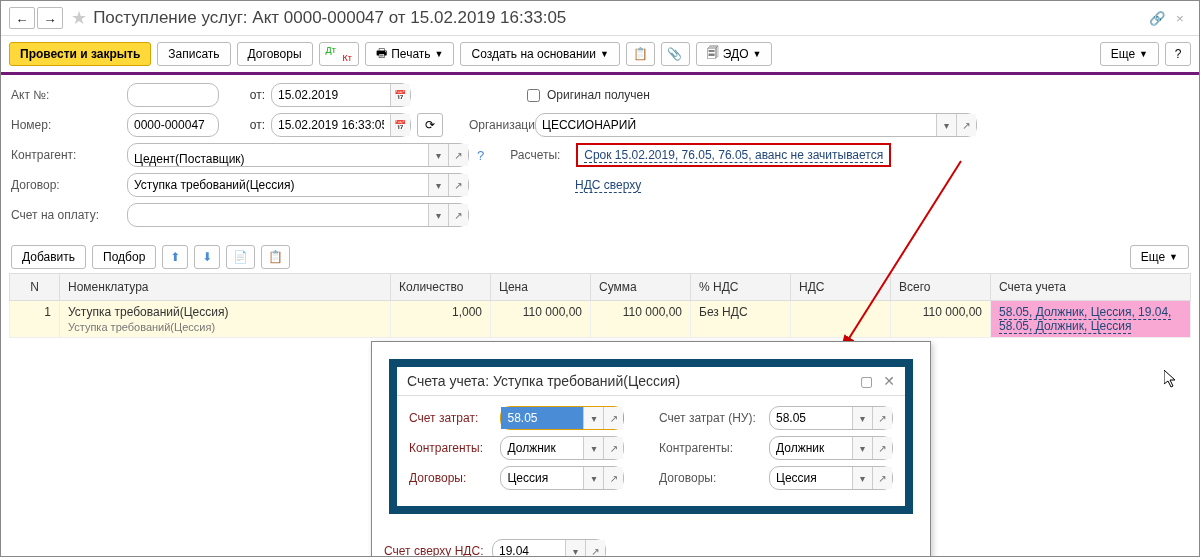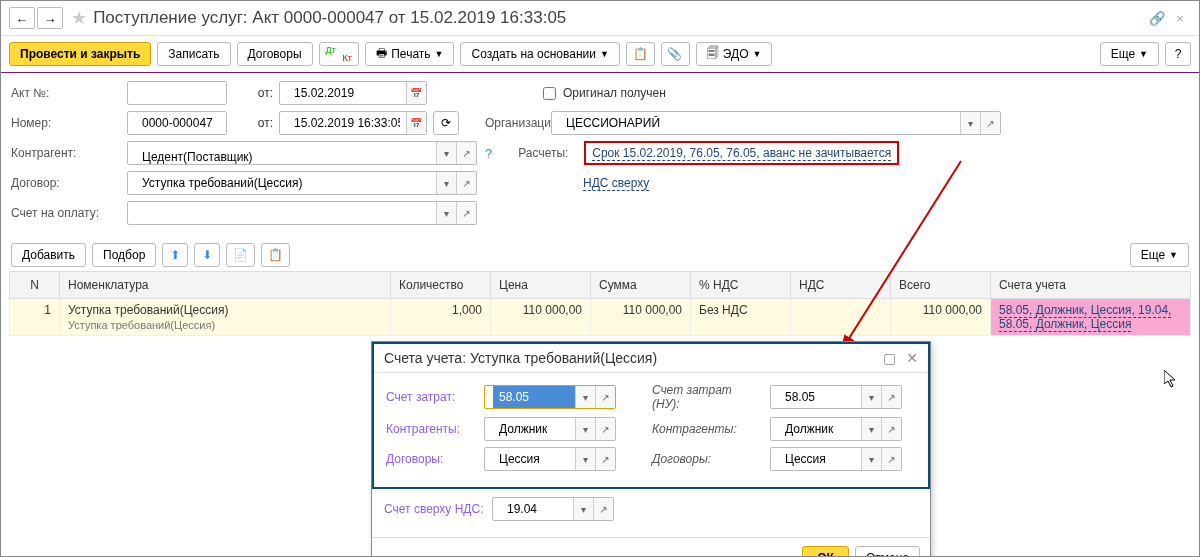--- a/index.html
+++ b/index.html
@@ -41,21 +41,21 @@
     background: transparent;
     color: #aaa;
     cursor: pointer;
   }
 
   .toolbar {
     display: flex;
     align-items: center;
     padding: 6px 8px;
     gap: 6px;
-    border-bottom: 1px solid #701a75;
+    border-bottom: 3px solid #701a75;
   }
   .btn {
     border: 1px solid #bbb;
     background: #fefefe;
     padding: 4px 10px;
     border-radius: 3px;
     cursor: pointer;
     font-size: 12px;
     display: inline-flex;
     align-items: center;
@@ -86,24 +86,23 @@
     align-items: center;
     margin-bottom: 6px;
     gap: 6px;
   }
   .label { width: 110px; color: #555; }
   .label-mid { width: 80px; color: #555; text-align: left; padding-left: 20px; }
   .input-group {
     display: inline-flex;
     align-items: stretch;
     border: 1px solid #bbb;
-    border-radius: 2px;
+    border-radius: 10px;
     height: 24px;
     background: #fff;
-    padding-left: 8px;
   }
   .input-group input {
     border: none;
     padding: 2px 6px;
     font-size: 12px;
     outline: none;
     background: transparent;
   }
   .input-group .ig-btn {
     border: none;
@@ -167,38 +166,38 @@
   
   .dialog {
     position: absolute;
     left: 370px;
     top: 340px;
     width: 560px;
     background: #fff;
     border: 1px solid #888;
     box-shadow: 2px 2px 6px rgba(0,0,0,.2);
   }
-  .dialog .red-body { border: 2px solid #0c4a6e; margin: 0; padding: 0; }
+  .dialog .red-body { border: 8px solid #0c4a6e; margin: 17px; padding: 0; }
   .dlg-title {
     display: flex;
     align-items: center;
     padding: 6px 10px;
     font-size: 14px;
     border-bottom: 1px solid #ddd;
   }
   .dlg-title .win-btns { margin-left: auto; display: flex; gap: 10px; color: #888; }
   .dlg-body { padding: 10px 12px; }
   .dlg-row {
     display: flex;
     align-items: center;
     margin-bottom: 6px;
     gap: 8px;
   }
-  .dlg-label { width: 90px; color: #8b5cf6; }
-  .dlg-label2 { width: 110px; color: #555; font-style: italic; }
+  .dlg-label { width: 90px; color: #7f1d1d; }
+  .dlg-label2 { width: 110px; color: #555; }
   .input-group.highlight { border-color: #e0a100; background: #fffff0; }
   .dlg-footer {
     display: flex;
     justify-content: flex-end;
     gap: 6px;
     padding: 8px 10px;
     border-top: 1px solid #ddd;
   }
 
   

